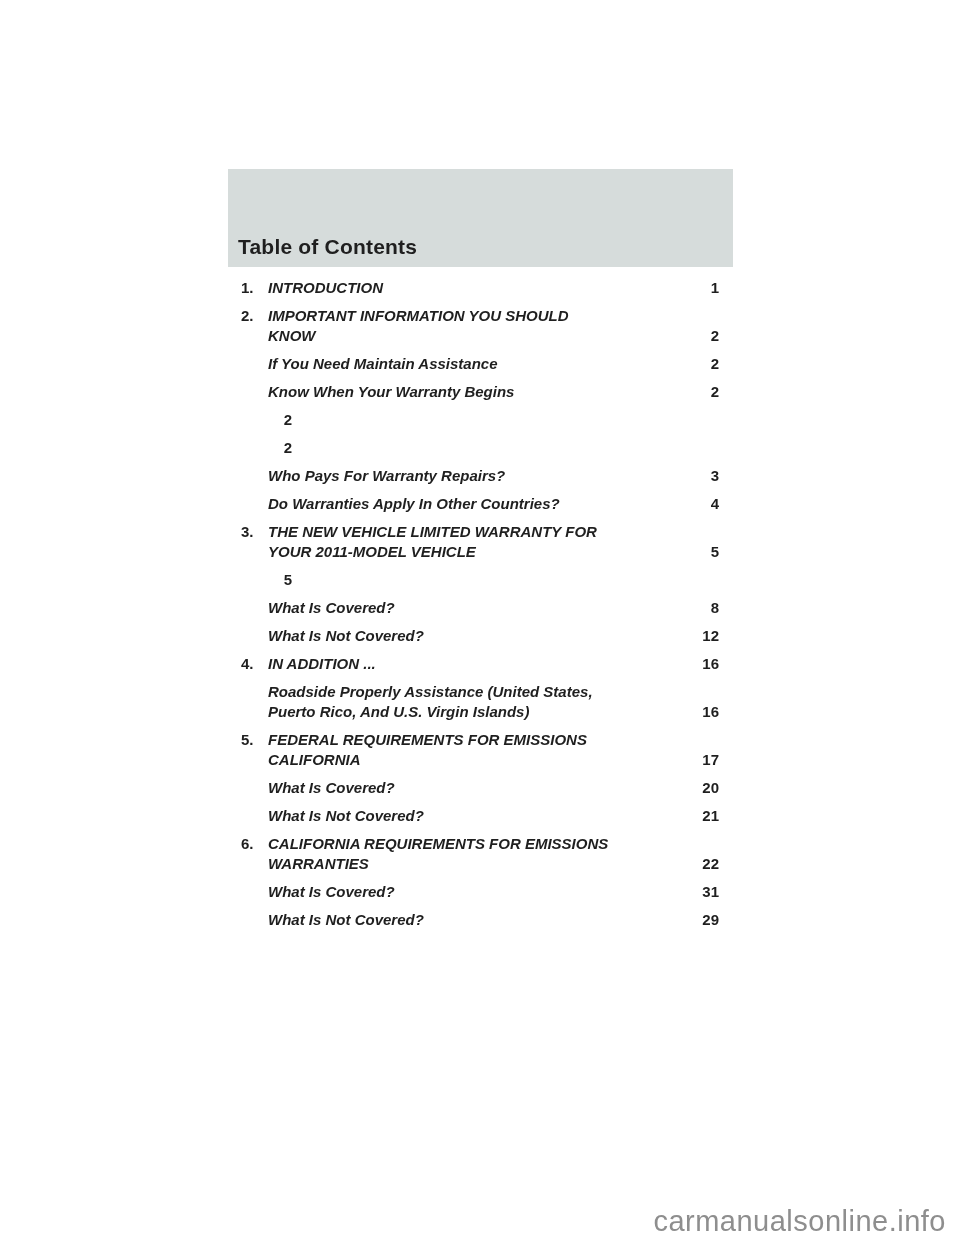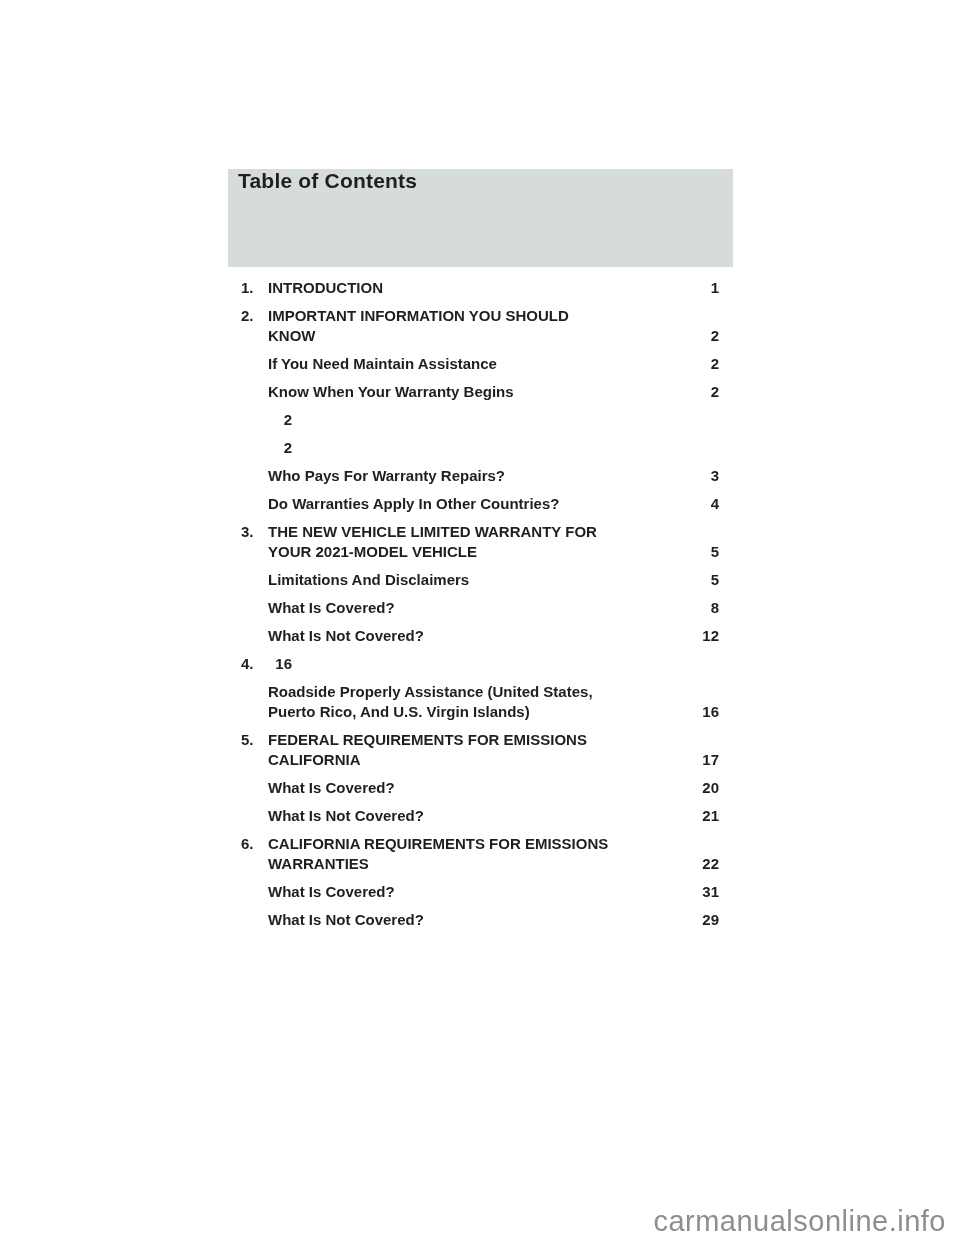--- a/index.html
+++ b/index.html
@@ -17,21 +17,21 @@
     overflow:hidden;
   }
   .page{position:relative;width:960px;height:1242px;}
 
   .header-box{
     position:absolute;
     left:228px; top:169px;
     width:505px; height:98px;
     background:var(--box);
     display:flex;
-    align-items:flex-start;
+    align-items:flex-end;
     padding:0 0 8px 10px;
   }
   .header-box .title{
     font-size:21px;
     font-weight:700;
     color:var(--ink);
     letter-spacing:0.2px;
   }
 
   .toc{
@@ -51,20 +51,21 @@
   .toc-row .num{
     width:27px;
     flex:0 0 27px;
     align-self:flex-start;
     white-space:pre;
   }
   .toc-row .title{
     flex:1;
     white-space:pre-line;
     padding-right:10px;
+    font-style:italic;
   }
   .toc-row .pagenum{
     flex:0 0 auto;
     min-width:24px;
     text-align:right;
   }
 
   .watermark{
     position:absolute;
     right:14px; bottom:4px;
@@ -128,44 +129,44 @@
 
     <div class="toc-row sub">
       <span class="num"></span>
       <span class="title">Do Warranties Apply In Other Countries?</span>
       <span class="pagenum">4</span>
     </div>
 
     <div class="toc-row section">
       <span class="num">3.</span>
       <span class="title">THE NEW VEHICLE LIMITED WARRANTY FOR
-YOUR 2021-MODEL VEHICLE</span>
+YOUR 2011-MODEL VEHICLE</span>
       <span class="pagenum">5</span>
     </div>
 
     <div class="toc-row sub">
       <span class="num"></span>
-      <span class="title">Limitations And Disclaimers</span>
       <span class="pagenum">5</span>
     </div>
 
     <div class="toc-row sub">
       <span class="num"></span>
       <span class="title">What Is Covered?</span>
       <span class="pagenum">8</span>
     </div>
 
     <div class="toc-row sub">
       <span class="num"></span>
       <span class="title">What Is Not Covered?</span>
       <span class="pagenum">12</span>
     </div>
 
     <div class="toc-row section">
       <span class="num">4.</span>
+      <span class="title">IN ADDITION ...</span>
       <span class="pagenum">16</span>
     </div>
 
     <div class="toc-row sub">
       <span class="num"></span>
       <span class="title">Roadside Properly Assistance (United States,
 Puerto Rico, And U.S. Virgin Islands)</span>
       <span class="pagenum">16</span>
     </div>
 

